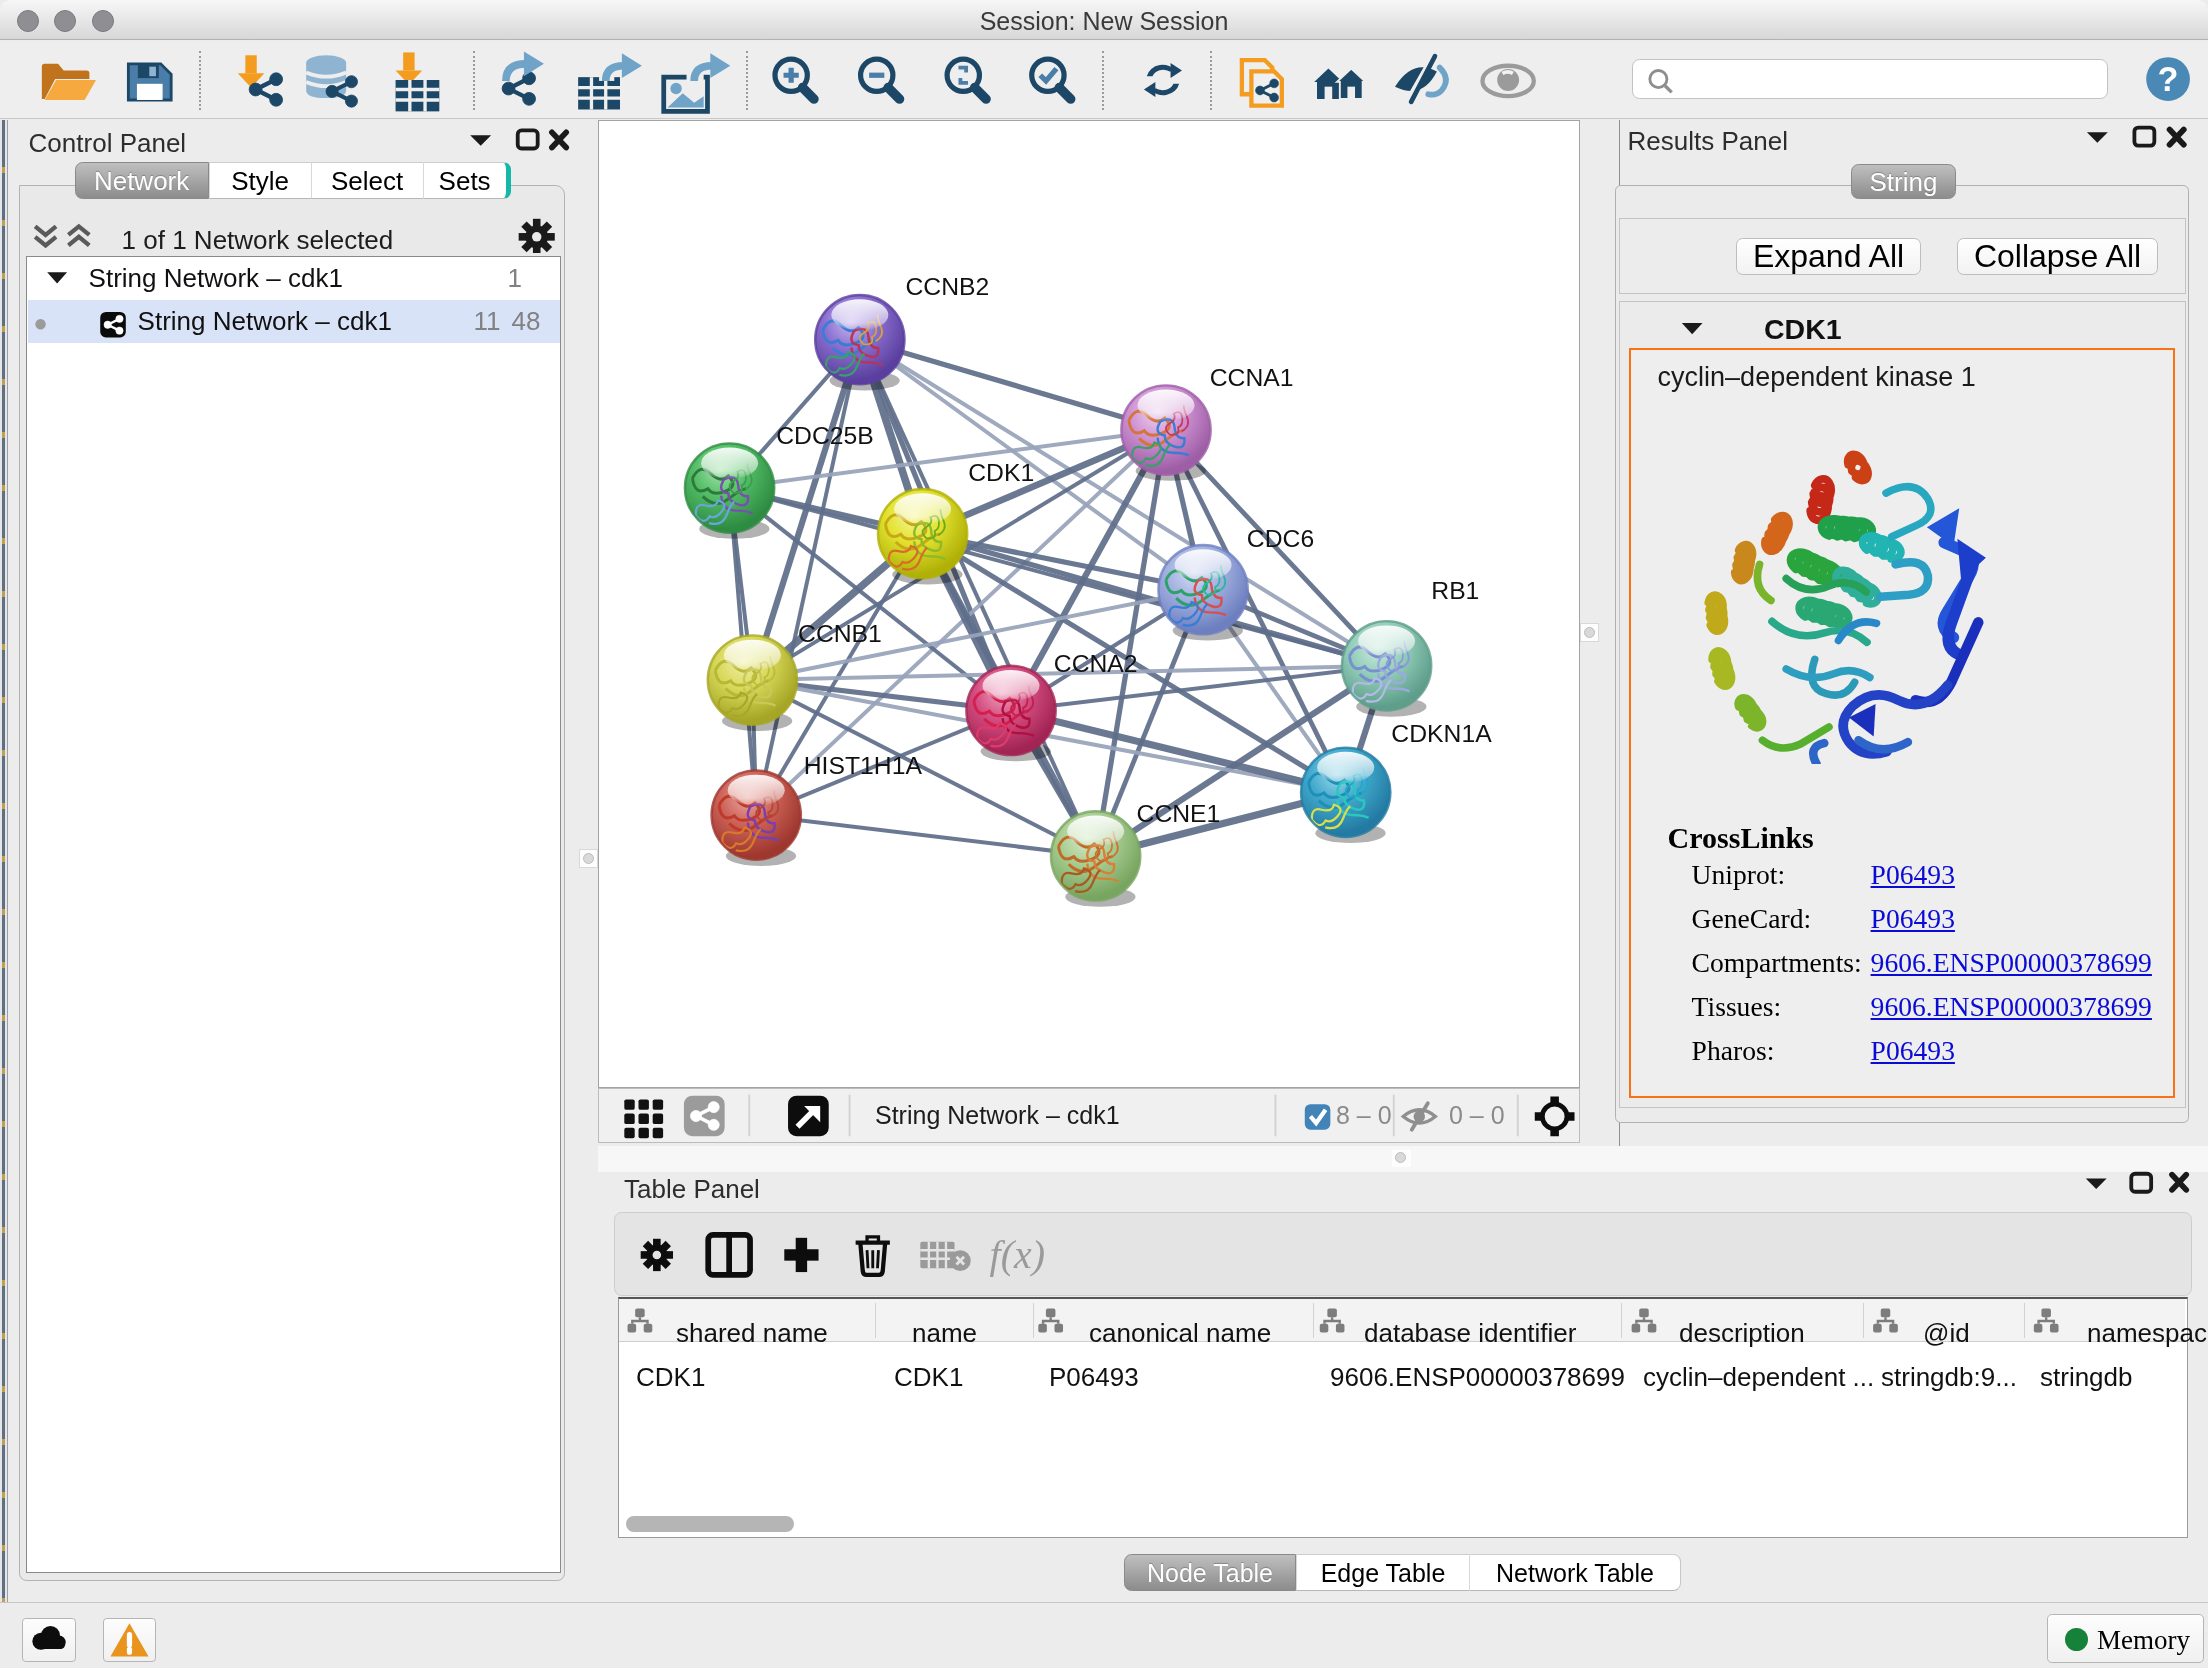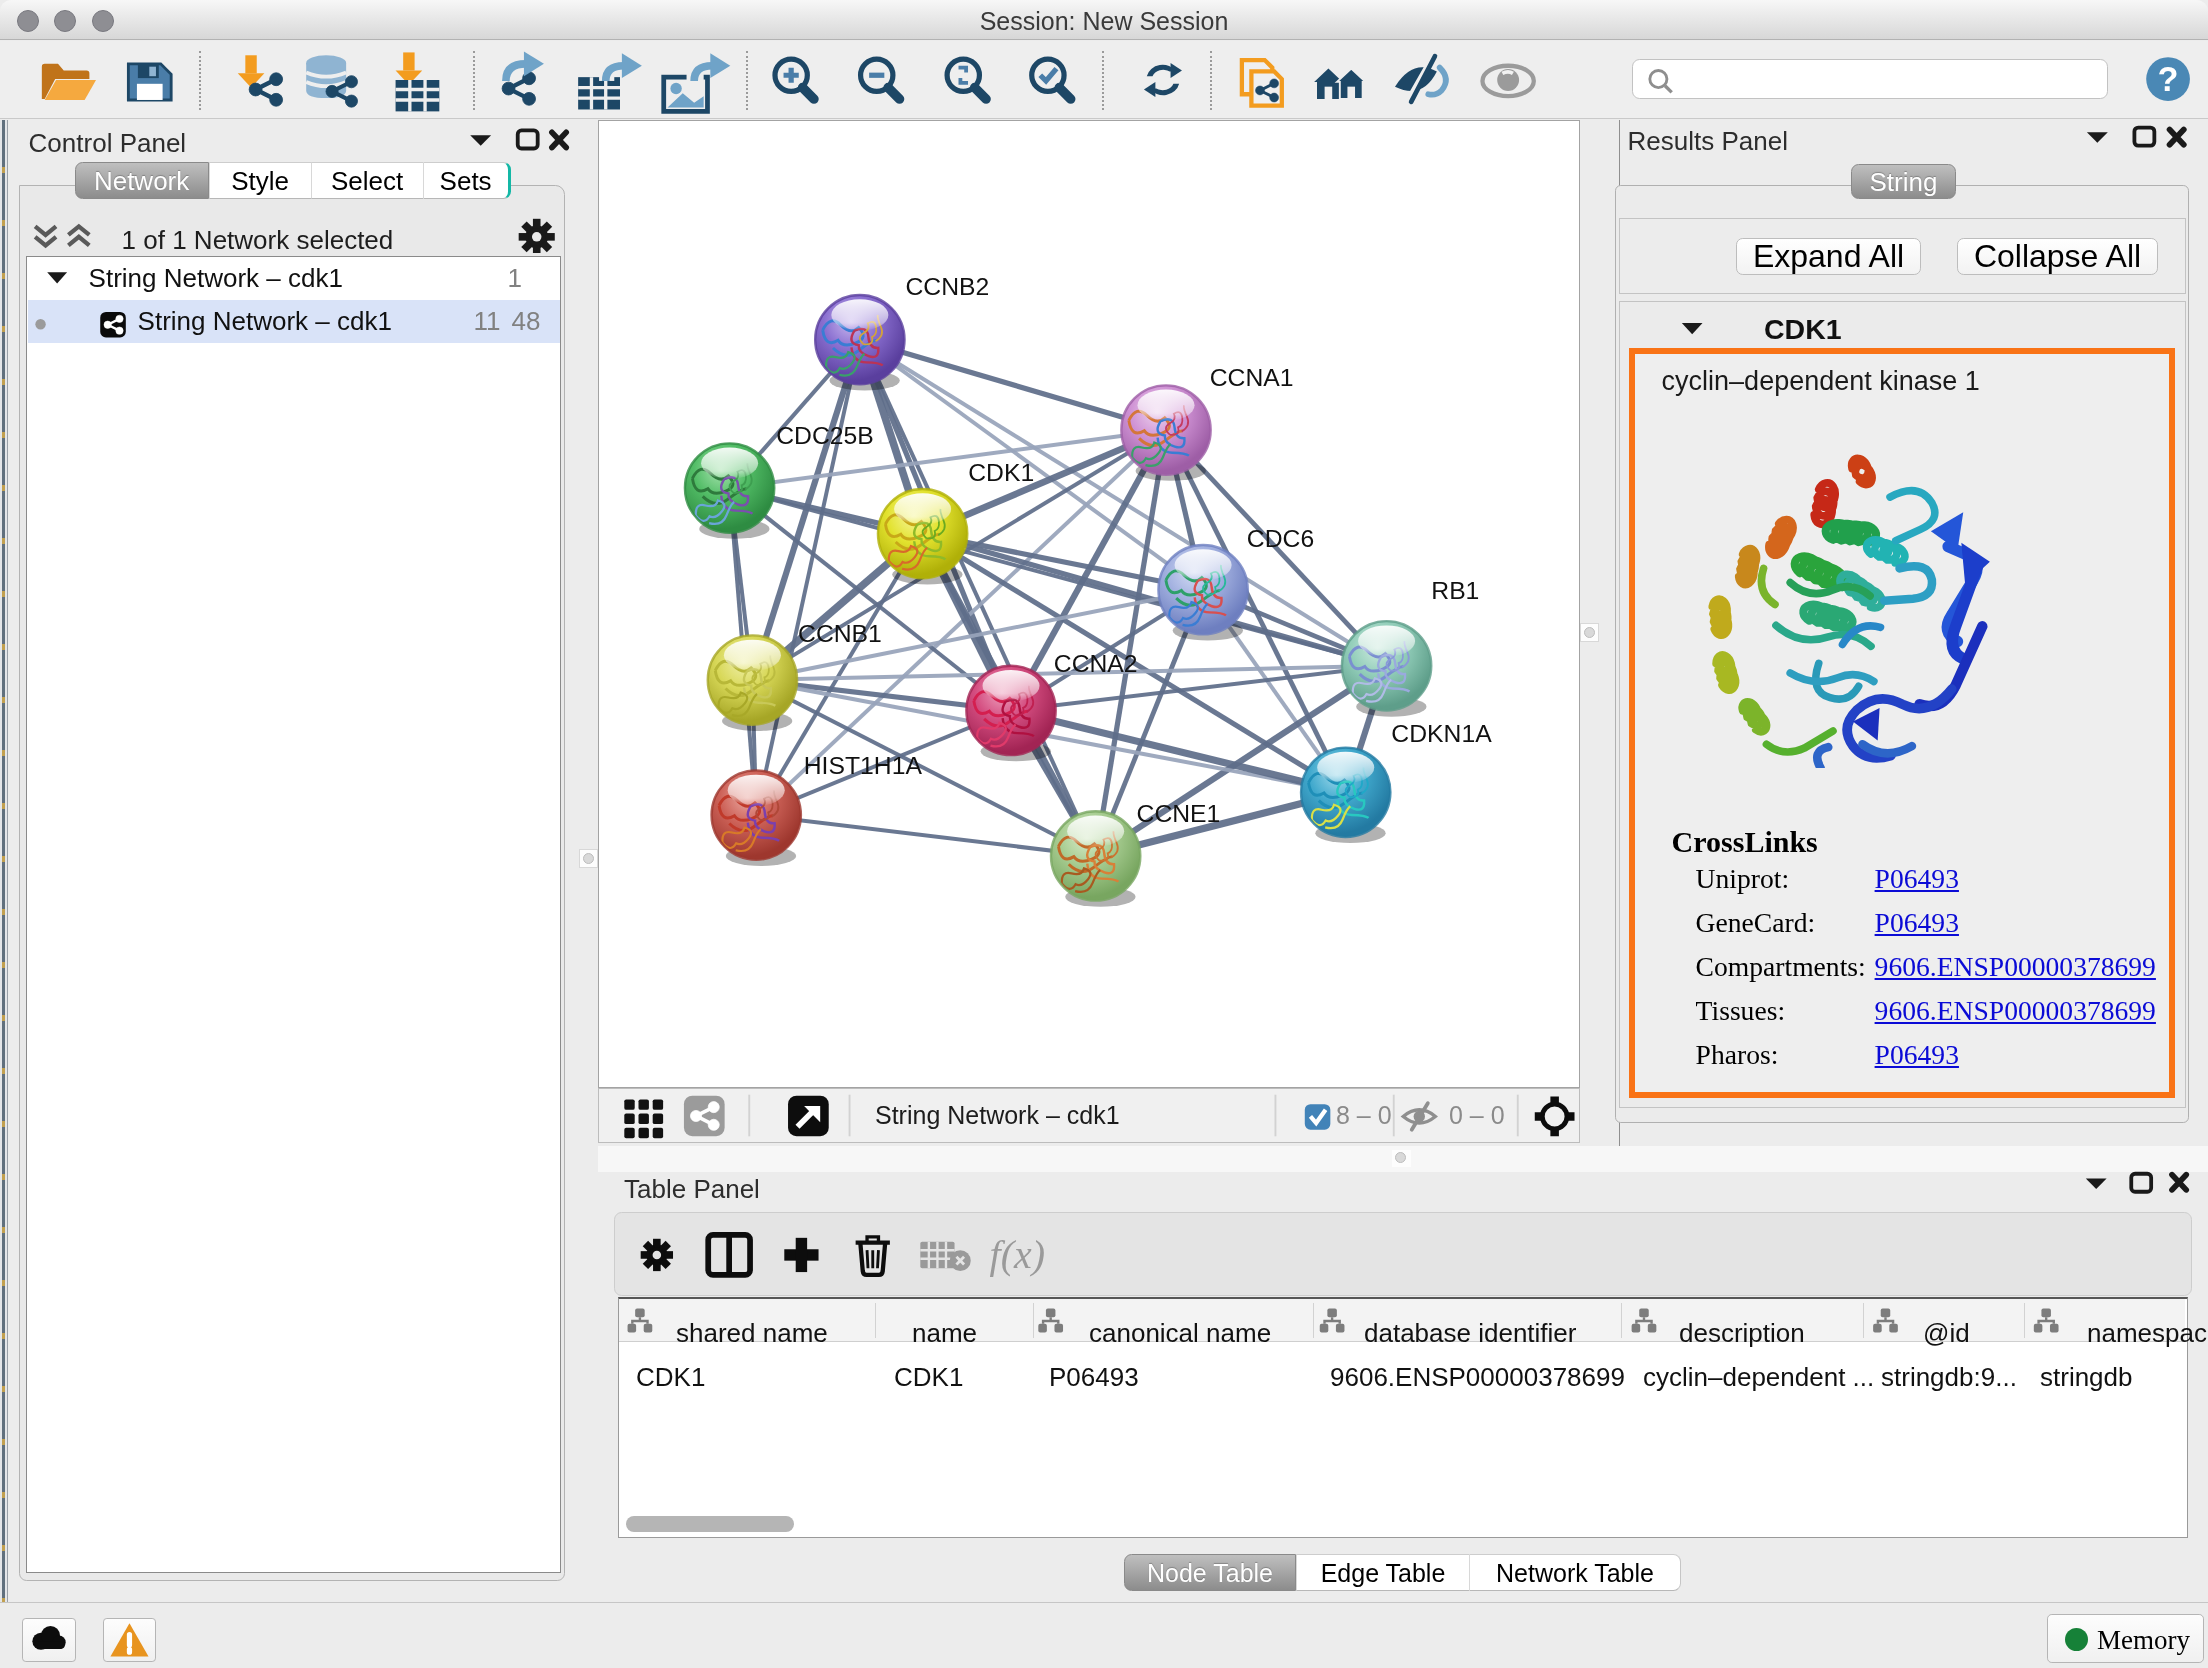--- a/index.html
+++ b/index.html
@@ -58,21 +58,21 @@
 .graynum { color:#818181; }
 
 
 #rpane { left:-4.8px; top:65px; width:574px; height:938px; background:#ebebeb;
   border:1px solid #b0b0b0; border-radius:5.7px; }
 .rbox { position:absolute; left:-1px; width:567px; border:1px solid #c3c3c3; }
 .btn { position:absolute; background:linear-gradient(#ffffff,#f2f2f2);
   border:1px solid #bdbdbd; border-radius:6.7px; font-size:32px; color:#000;
   text-align:center;margin-left:44px; }
 #cdk1inner { position:absolute; left:8.6px; top:46px; width:546px; height:750px;
-  background:#eeeeee; border:6px solid #f97316; }
+  background:#eeeeee; border:2px solid #f97316; }
 .serif { font-family:"Liberation Serif", serif; }
 .link { color:#0b0bd6; text-decoration:underline; }
 
 
 #ttoolbar { left:16px; top:40px; width:1578px; height:84px; background:#e4e4e4;
   border:1px solid #cdcdcd; border-radius:7.6px; }
 #ttable { left:20px; top:125px; width:1570px; height:241px; background:#fff;
   border:1.9px solid #9a9a9a; border-top:2.9px solid #565656; }
 #thead { position:absolute; left:0; top:0; width:1566px; height:43px; background:#f3f3f3;
   border-bottom:1px solid #cfcfcf; font-size:26px; color:#111; }
@@ -244,21 +244,21 @@
         <rect x="9" y="-4" width="10" height="8" transform="rotate(45)"></rect>
       </g>
       <circle cx="0" cy="0" r="5" fill="#e9e9e9"></circle>
     </g>
   </svg>
   <div class="abs" id="cpane"></div>
   <div class="tabset" style="left:67px; top:42px; width:445px;">
     <div class="tab sel" style="left:0; width:134px; border-radius:7.6px 0 0 7.6px;">Network</div>
     <div class="tab" style="left:134px; width:102px; border-left:1px solid #d8d8d8;">Style</div>
     <div class="tab" style="left:236px; width:112px; border-left:1px solid #d8d8d8;">Select</div>
-    <div class="tab" style="left:348px; width:88px; border-left:1px solid #d8d8d8; border-right:3px solid #14b8a6; border-radius:0 7.6px 7.6px 0;">Sets</div>
+    <div class="tab" style="left:348px; width:88px; border-left:1px solid #d8d8d8; border-right:5px solid #14b8a6; border-radius:0 7.6px 7.6px 0;">Sets</div>
   </div>
   <div class="abs" style="left:114px; top:105px; width:380px; font-size:26px; color:#1d1d1d;">1 of 1 Network selected</div>
 
   <div class="abs" id="treebox">
     <div class="trow" style="top:0;">
       <span style="position:absolute; left:61px; top:5.7px;">String Network – cdk1</span>
       <span class="graynum" style="position:absolute; left:480px; top:5.7px;">1</span>
     </div>
     <div class="trow" id="trow2" style="top:43px;">
       <span style="position:absolute; left:110px; top:5.7px;">String Network – cdk1</span>

